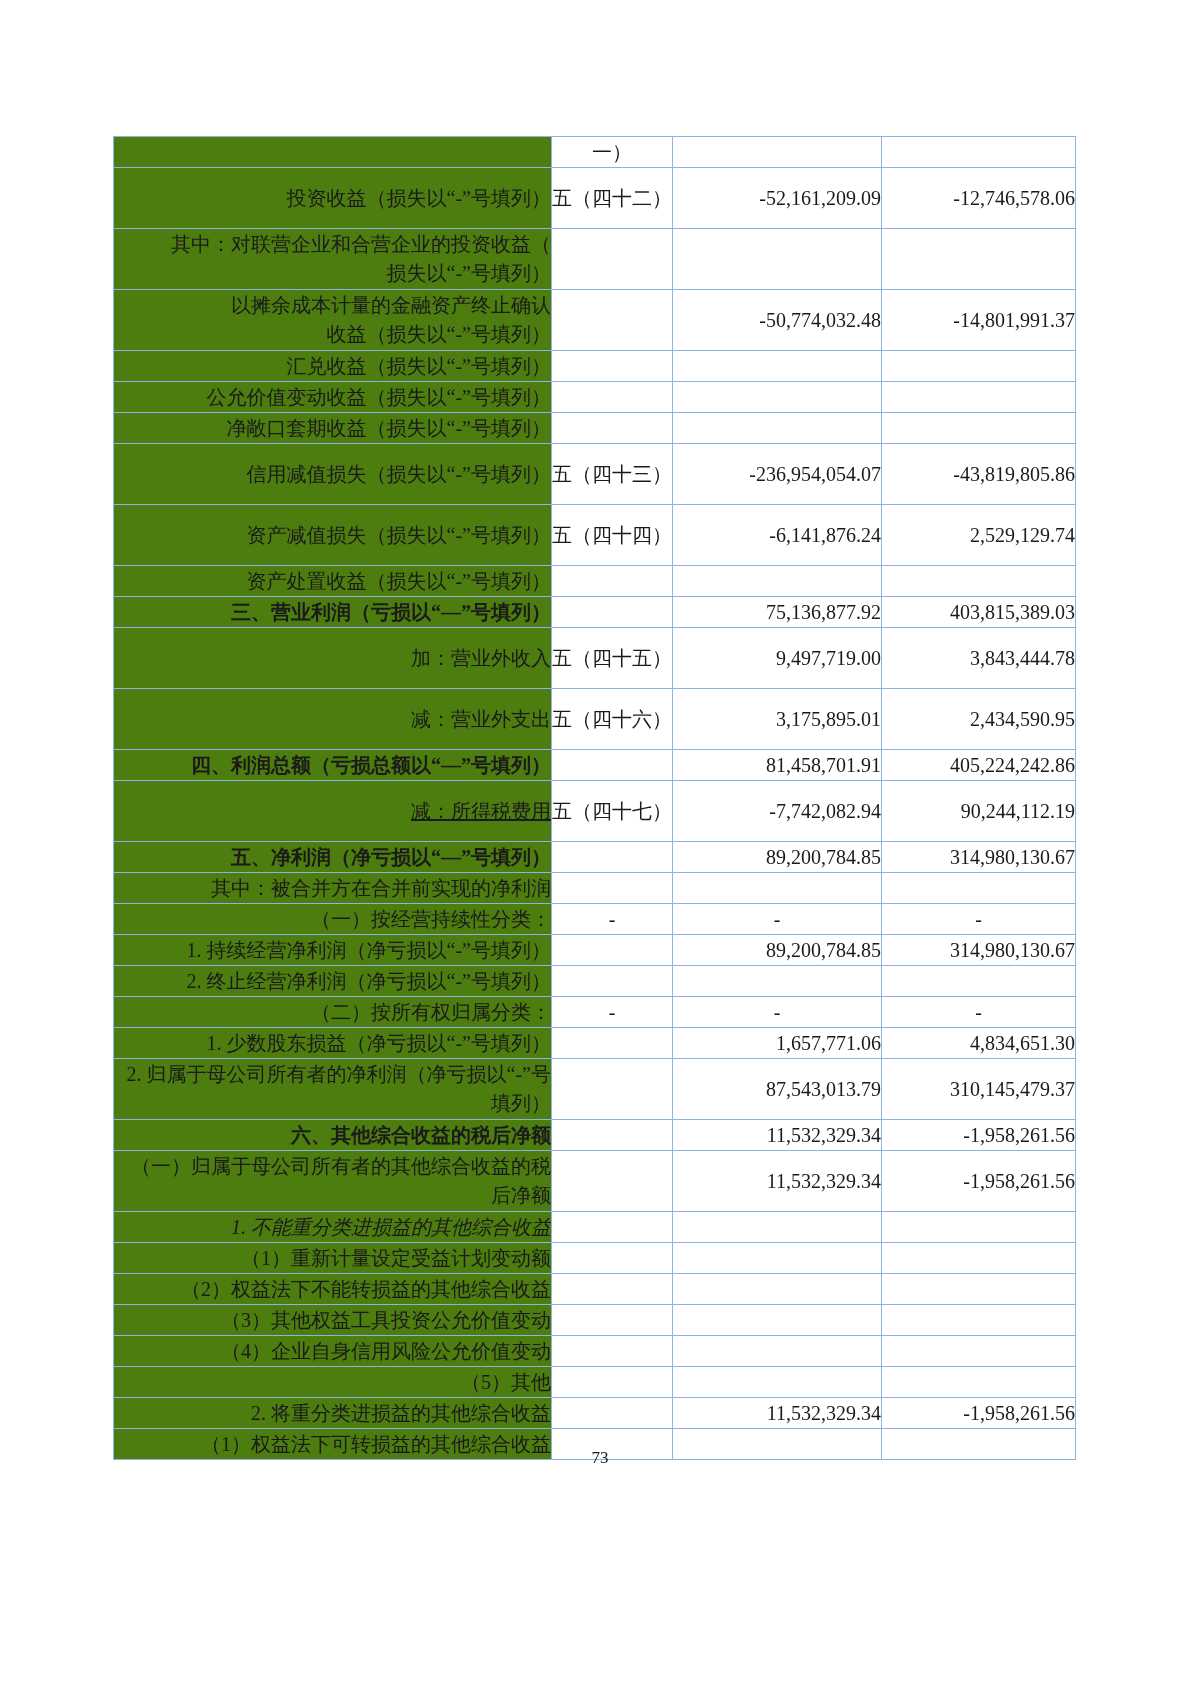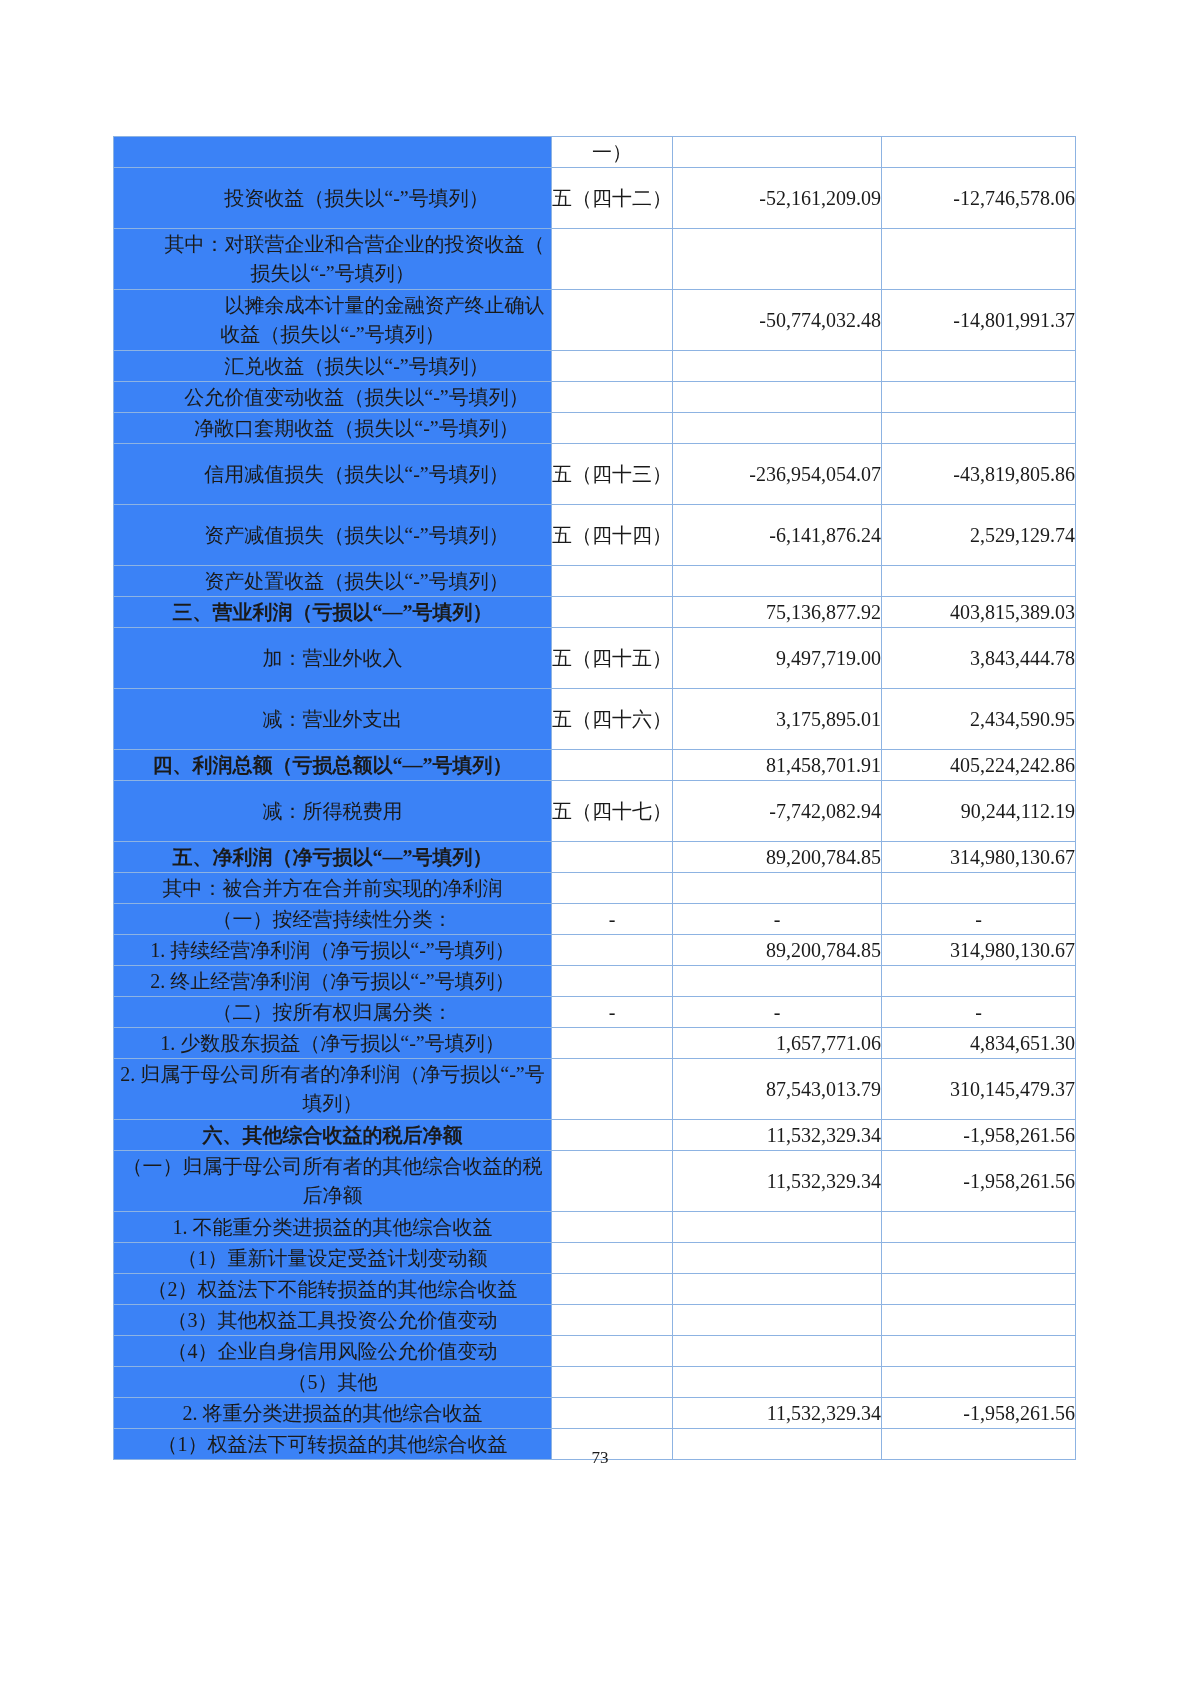--- a/index.html
+++ b/index.html
@@ -33,23 +33,23 @@
   table.fin col.c-prior  { width: 194px; }
   table.fin tr { height: 31px; }
   table.fin tr.dbl { height: 61px; }
   table.fin td {
     border: 1px solid #8DB3E2;
     vertical-align: middle;
     padding: 0;
     overflow: hidden;
   }
   td.item {
-    background: #3b82f6;
+    background: #4d7c0f;
     padding: 1px 26px 1px 10px;
-    text-align: center;
+    text-align: right;
     word-break: break-all;
     line-break: anywhere;
   }
   td.item.bold { font-weight: bold; margin-top: 24px; }
   td.note {
     text-align: center;
     padding: 1px 12px;
   }
   td.num {
     text-align: right;
@@ -156,21 +156,21 @@
           <td class="num">3,175,895.01</td>
           <td class="num">2,434,590.95</td>
         </tr>
         <tr>
           <td class="item bold" style="text-indent: 0px;">四、利润总额（亏损总额以“—”号填列）</td>
           <td class="note"></td>
           <td class="num">81,458,701.91</td>
           <td class="num">405,224,242.86</td>
         </tr>
         <tr class="dbl">
-          <td class="item" style="text-indent: 0px;">减：所得税费用</td>
+          <td class="item" style="text-indent: 0px; text-decoration: underline;">减：所得税费用</td>
           <td class="note">五（四十七）</td>
           <td class="num">-7,742,082.94</td>
           <td class="num">90,244,112.19</td>
         </tr>
         <tr>
           <td class="item bold" style="text-indent: 0px;">五、净利润（净亏损以“—”号填列）</td>
           <td class="note"></td>
           <td class="num">89,200,784.85</td>
           <td class="num">314,980,130.67</td>
         </tr>
@@ -222,21 +222,21 @@
           <td class="num">11,532,329.34</td>
           <td class="num">-1,958,261.56</td>
         </tr>
         <tr class="dbl">
           <td class="item" style="text-indent: 0px;">（一）归属于母公司所有者的其他综合收益的税后净额</td>
           <td class="note"></td>
           <td class="num">11,532,329.34</td>
           <td class="num">-1,958,261.56</td>
         </tr>
         <tr>
-          <td class="item" style="text-indent: 0px;">1. 不能重分类进损益的其他综合收益</td>
+          <td class="item" style="text-indent: 0px; font-style: italic;">1. 不能重分类进损益的其他综合收益</td>
           <td class="note"></td>
           <td class="num"></td>
           <td class="num"></td>
         </tr>
         <tr>
           <td class="item" style="text-indent: 0px;">（1）重新计量设定受益计划变动额</td>
           <td class="note"></td>
           <td class="num"></td>
           <td class="num"></td>
         </tr>

